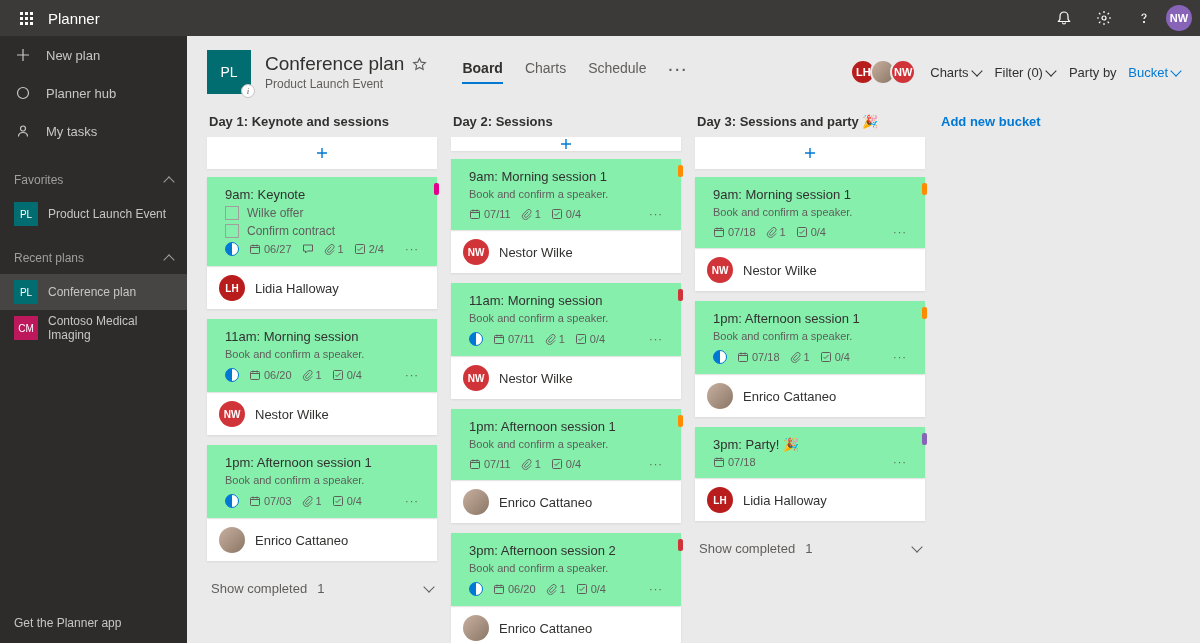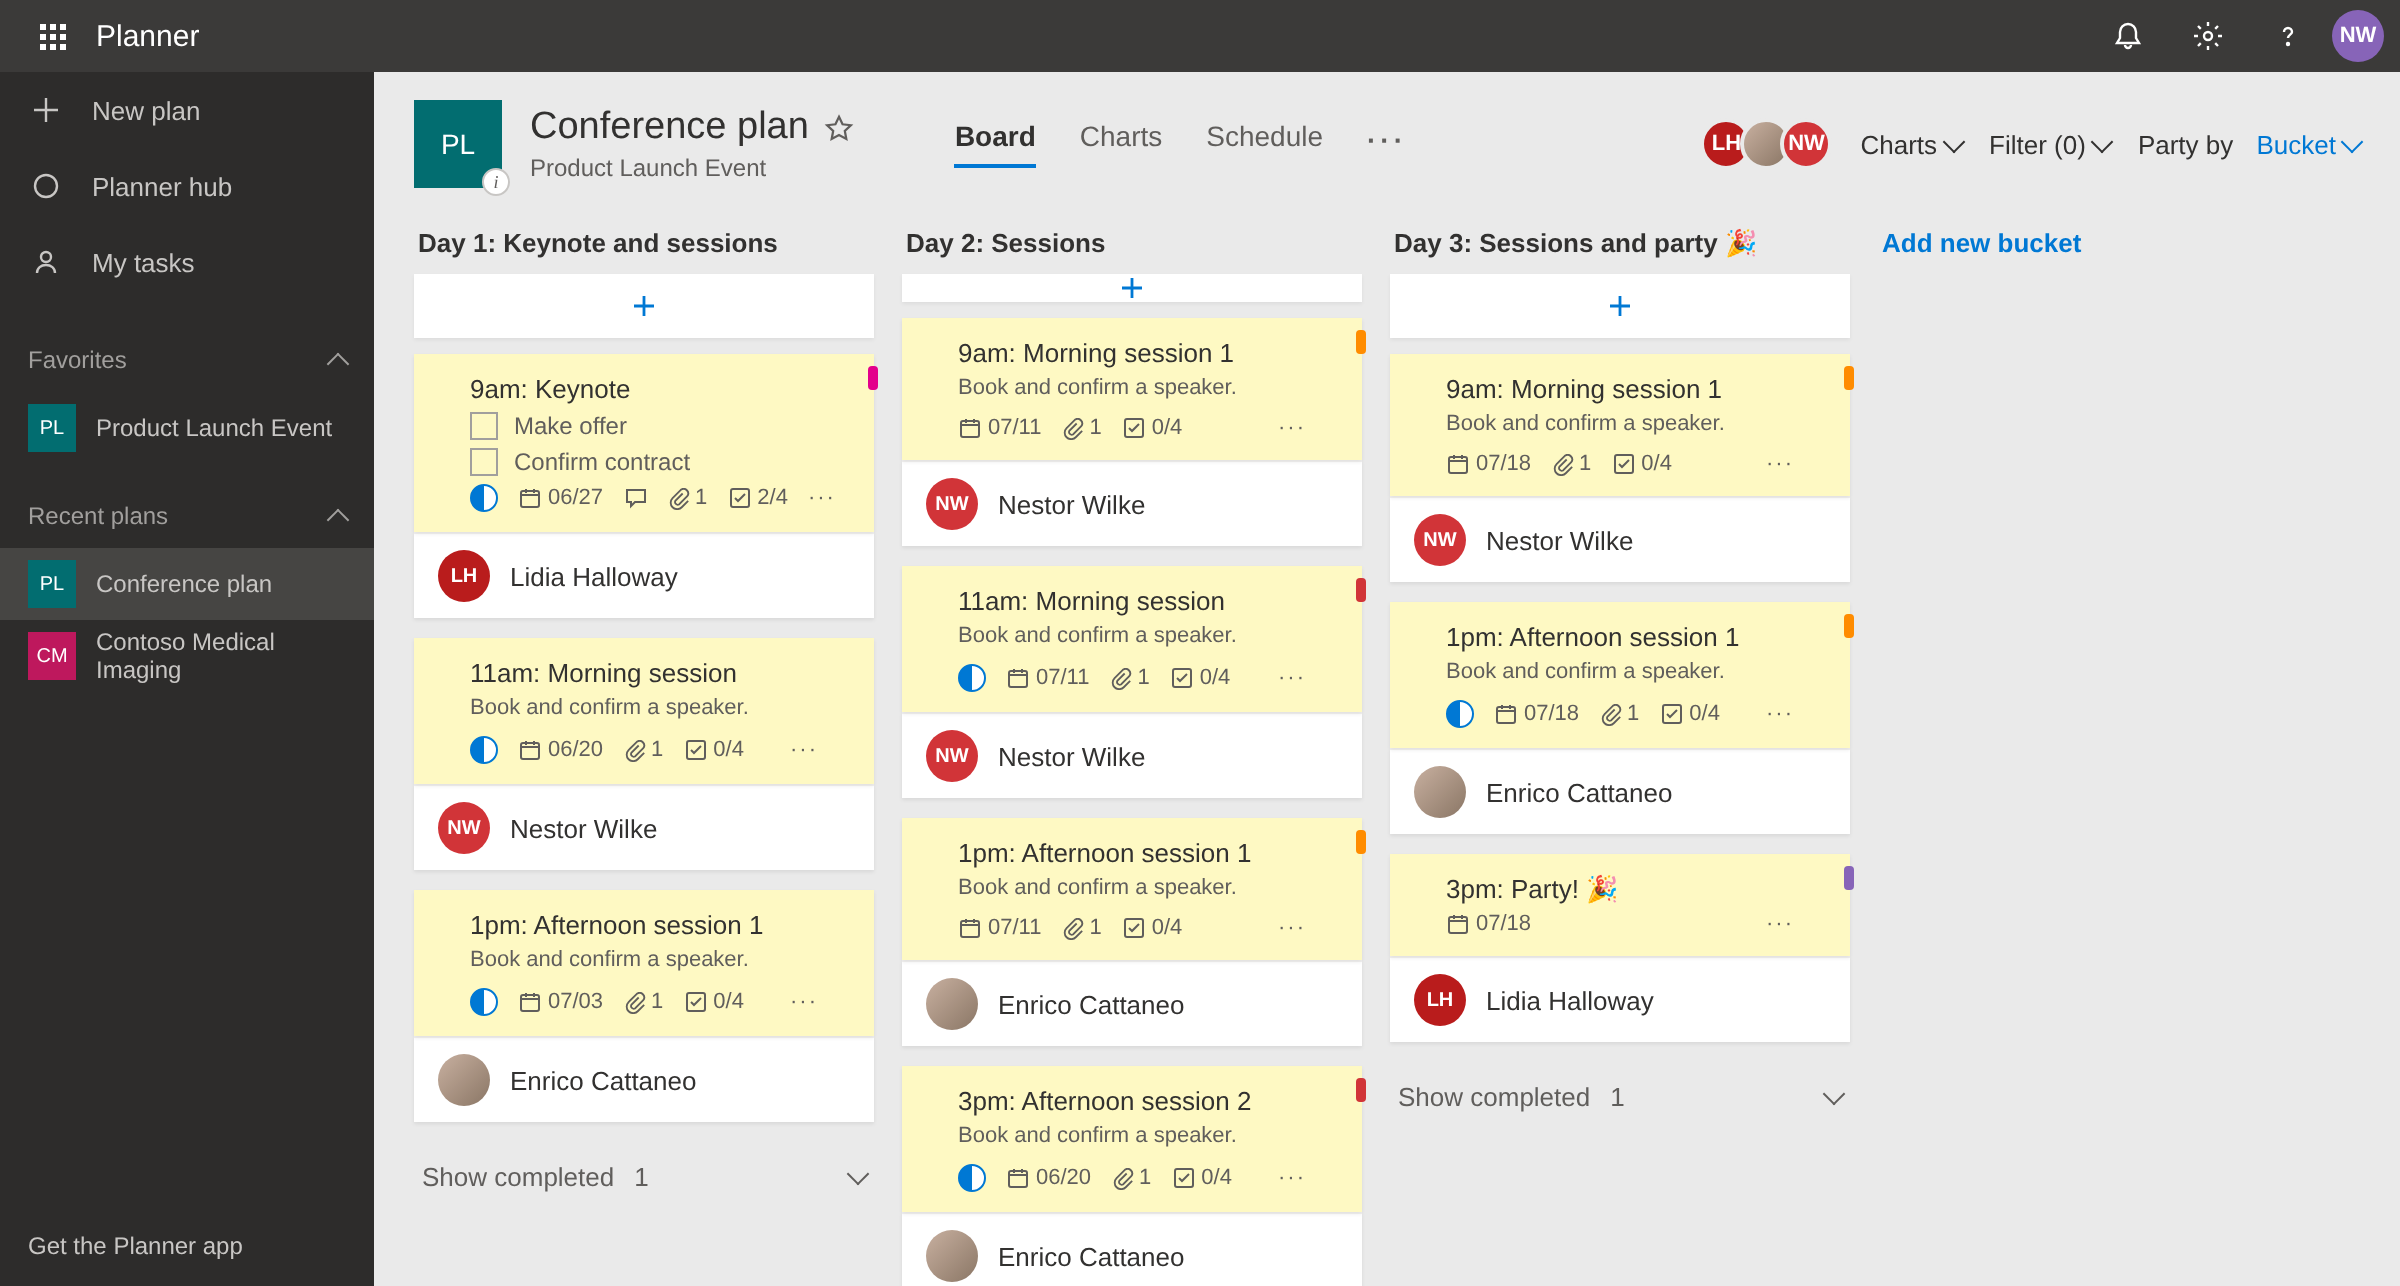--- a/index.html
+++ b/index.html
@@ -27,33 +27,33 @@
 .pb-teal{background:#026d70}
 .pb-red{background:#be185d}
 .side-footer{margin-top:auto;height:40px;display:flex;align-items:center;padding:0 14px;font-size:12px;cursor:pointer}
 .main{flex:1;display:flex;flex-direction:column;background:#eaeaea;overflow:hidden}
 .plan-header{display:flex;align-items:center;padding:14px 20px 8px;gap:14px}
 .plan-logo{width:44px;height:44px;background:#026d70;color:#fff;display:flex;align-items:center;justify-content:center;font-size:14px;position:relative}
 .info-dot{position:absolute;bottom:-4px;right:-4px;width:14px;height:14px;background:#fff;border:1px solid #c8c6c4;border-radius:50%;display:flex;align-items:center;justify-content:center;font-size:9px;color:#605e5c;font-style:italic;font-family:serif}
 .plan-title-group{display:flex;flex-direction:column;gap:2px}
 .plan-title{font-size:19px;font-weight:400;display:flex;align-items:center;gap:8px}
 .plan-sub{font-size:12px;color:#605e5c}
-.tabs{display:flex;gap:22px;margin-left:36px;align-items:flex-end}
+.tabs{display:flex;gap:22px;margin-left:21px;align-items:flex-end}
 .tab{font-size:14px;color:#605e5c;cursor:pointer;padding-bottom:6px;border-bottom:2px solid transparent}
 .tab.active{color:#323130;font-weight:600;border-bottom-color:#0078d4}
 .header-right{margin-left:auto;display:flex;align-items:center;gap:14px}
 .member-stack{display:flex}
 .member-stack .avatar{margin-left:-6px;border:2px solid #eaeaea}
 .header-ctrl{display:flex;align-items:center;gap:4px;cursor:pointer;font-size:13px;color:#323130}
 .board{flex:1;display:flex;gap:14px;padding:6px 20px 20px;overflow:auto}
 .bucket{width:230px;flex-shrink:0;display:flex;flex-direction:column}
 .bucket-title{font-size:13px;font-weight:600;padding:6px 2px 8px;display:flex;align-items:center;gap:6px}
 .add-card{background:#fff;height:32px;display:flex;align-items:center;justify-content:center;cursor:pointer;margin-bottom:8px;box-shadow:0 1px 2px rgba(0,0,0,.06)}
 .add-card svg{color:#0078d4}
-.card{background:#fef9c3;margin-bottom:10px;padding:10px 28px 10px;position:relative;box-shadow:0 1px 2px rgba(0,0,0,.08);cursor:pointer}
+.card{background:#86efac;margin-bottom:10px;padding:10px 18px 10px;position:relative;box-shadow:0 1px 2px rgba(0,0,0,.08);cursor:pointer}
 .card-tag{position:absolute;top:6px;right:-2px;width:5px;height:12px;border-radius:2px}
 .tag-pink{background:#e3008c}
 .tag-orange{background:#ff8c00}
 .tag-red{background:#d13438}
 .tag-purple{background:#8764b8}
 .card-title{font-size:13px;font-weight:400;margin-bottom:4px}
 .card-desc{font-size:11px;color:#605e5c;margin-bottom:8px}
 .check-item{display:flex;align-items:center;gap:8px;font-size:12px;color:#605e5c;margin-bottom:4px}
 .checkbox{width:14px;height:14px;border:1px solid #a19f9d;flex-shrink:0}
 .card-meta{display:flex;align-items:center;gap:10px;font-size:11px;color:#605e5c}
@@ -217,21 +217,21 @@
     <div class="add-card">
             <svg width="14" height="14" viewBox="0 0 14 14" stroke="#0078d4" stroke-width="1.4">
               <path d="M7 2v10M2 7h10"></path>
             </svg>
           </div>
     <div class="card">
             <span class="card-tag tag-pink"></span>
             <div class="card-title">9am: Keynote</div>
             <div class="check-item">
               <span class="checkbox"></span>
-              <span>Make offer</span>
+              <span>Wilke offer</span>
             </div>
             <div class="check-item">
               <span class="checkbox"></span>
               <span>Confirm contract</span>
             </div>
             <div class="card-meta">
               <span class="progress-half"></span>
               <span class="meta-item">
                 <svg width="12" height="12" viewBox="0 0 12 12" fill="none" stroke="currentColor" stroke-width="1">
                   <rect x="1.5" y="2.5" width="9" height="8" rx="1"></rect>

